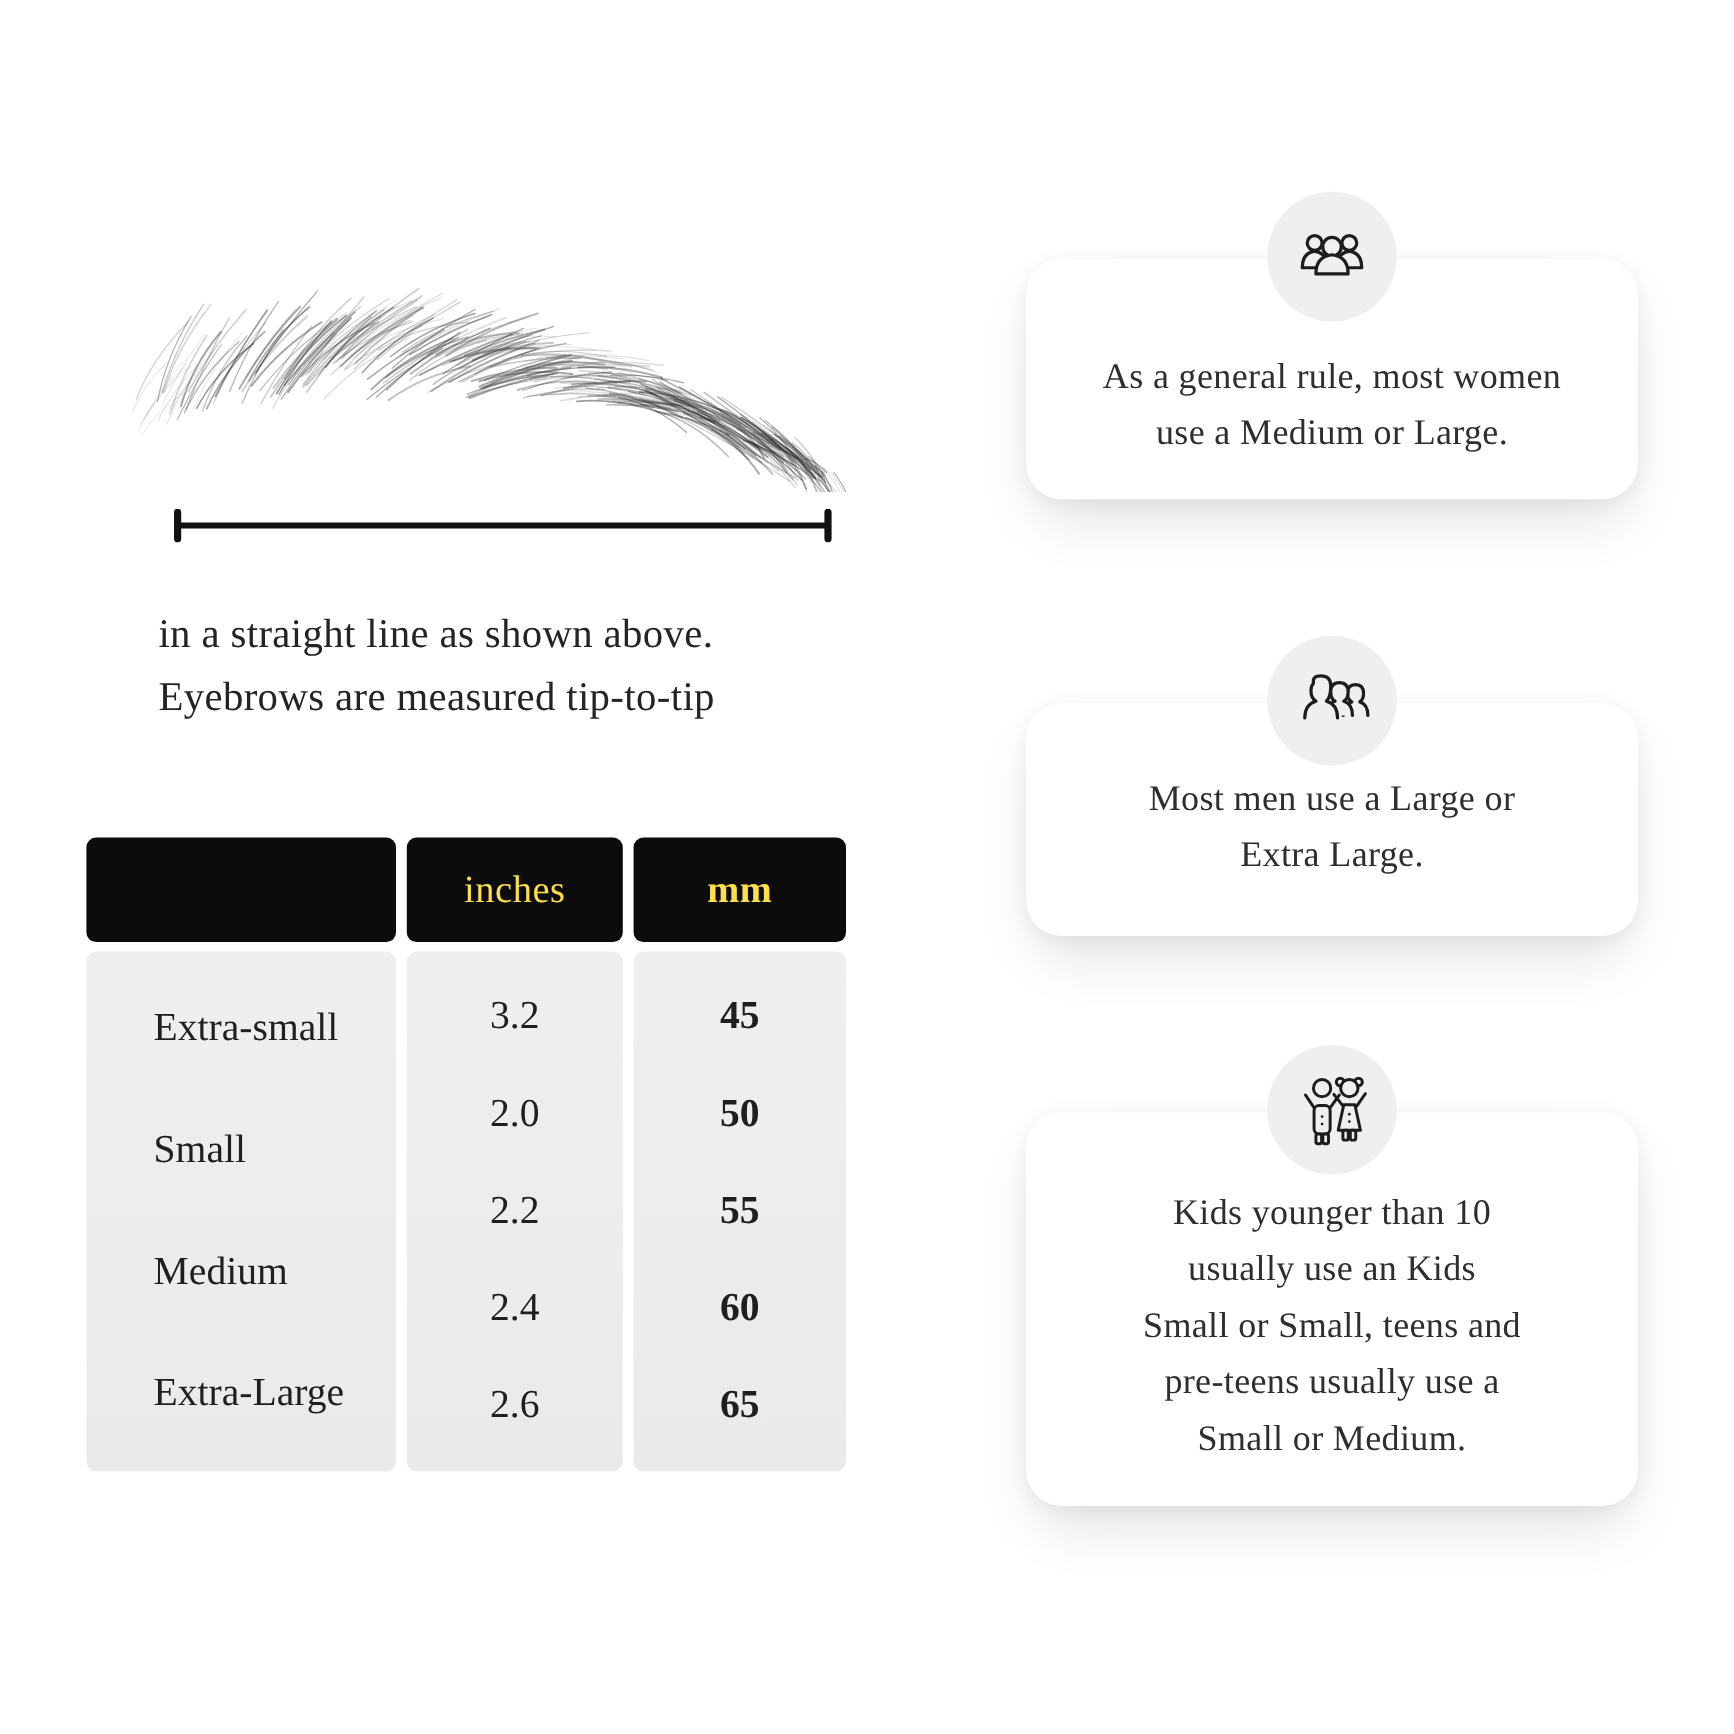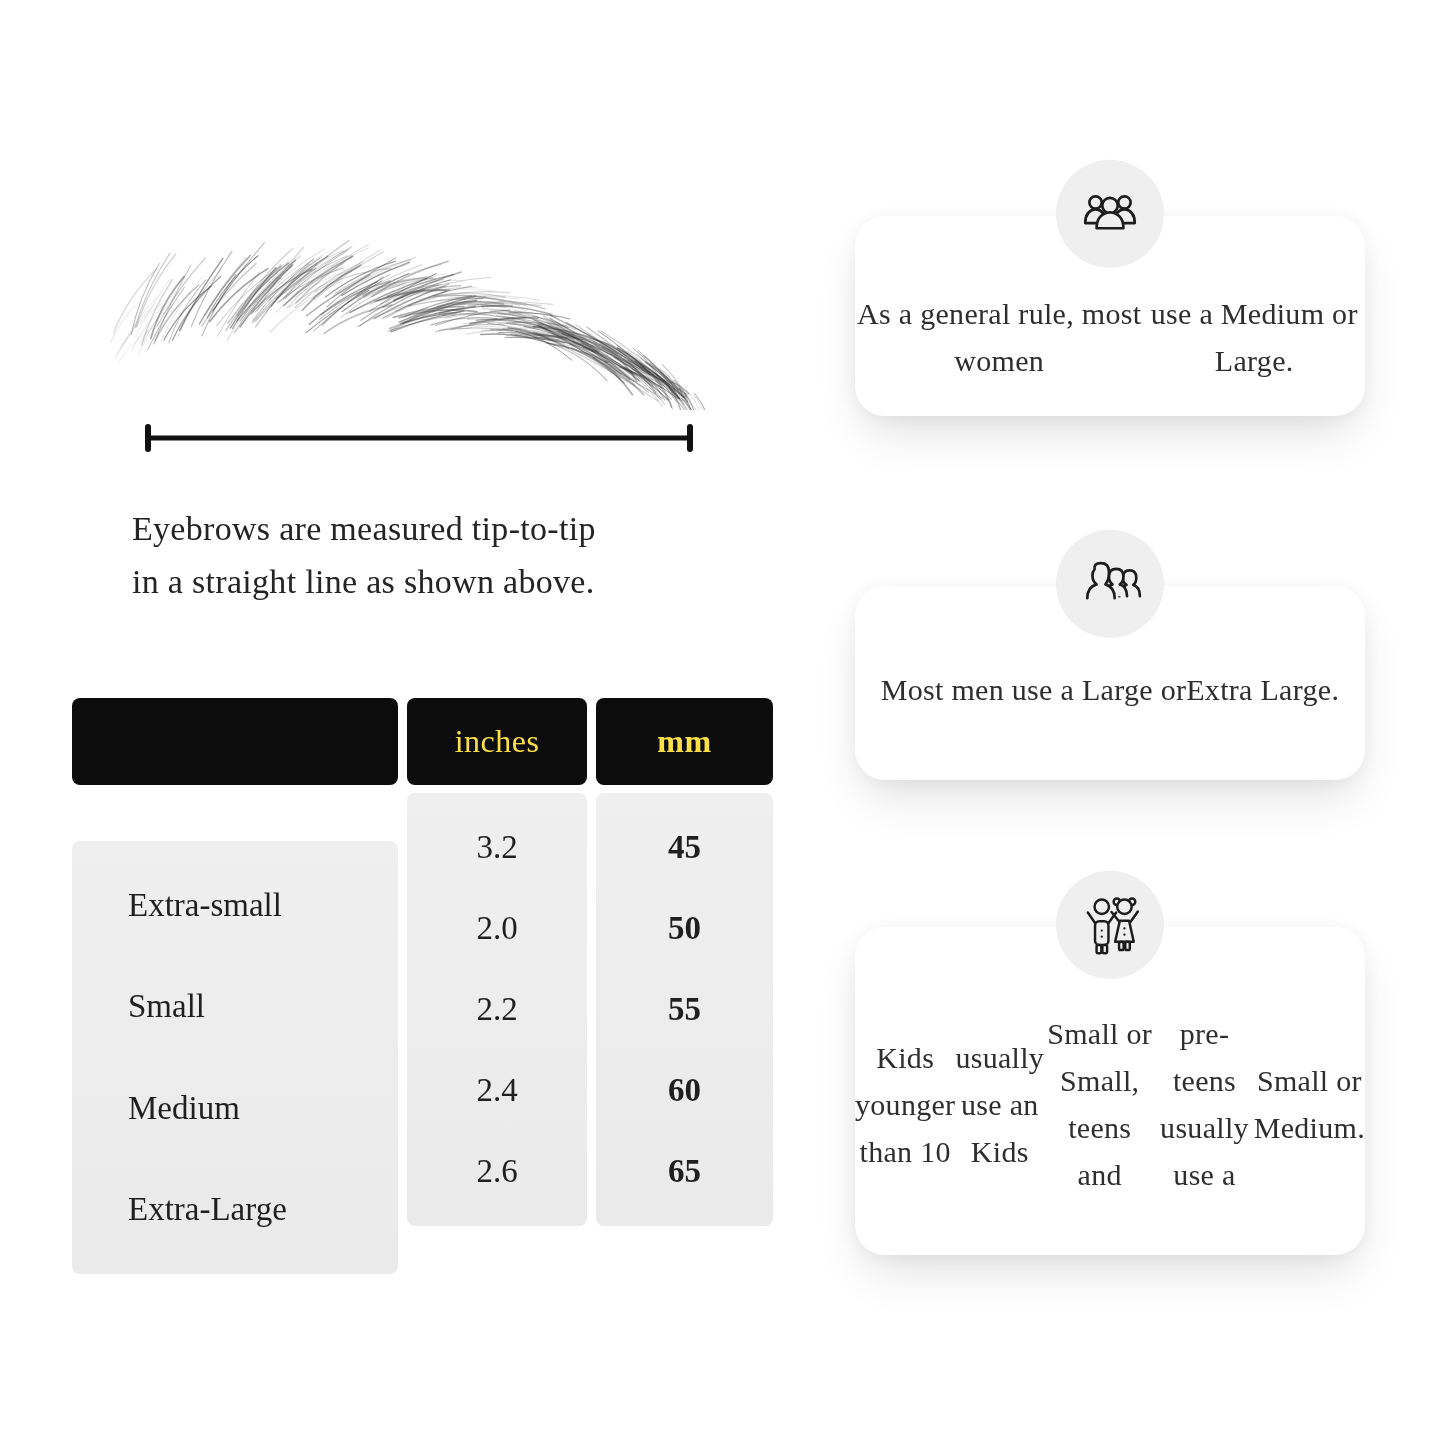--- a/index.html
+++ b/index.html
@@ -9,21 +9,21 @@
     font-family:"Liberation Serif","DejaVu Serif",serif;
     color:#1c1c1c;
   }
   
   .eyebrow-svg{position:absolute;left:110px;top:230px;width:600px;height:180px;}
   .measure-svg{position:absolute;left:142px;top:424px;width:554px;height:28px;}
   .caption{position:absolute;left:132px;top:502px;font-size:34px;line-height:53px;color:#242424;letter-spacing:.3px;}
   
   .size-table{position:absolute;left:72px;top:698px;display:flex;gap:9px;}
   .tcol{display:flex;flex-direction:column;}
-  .tcol.labels{width:326px;gap:48px;}
+  .tcol.labels{width:258px;}
   .tcol.inches{width:180px;}
   .tcol.mm{width:177px;font-weight:bold;}
   .th{
     height:87px;background:#0c0c0c;border-radius:8px;margin-bottom:8px;
     color:#fde047;display:flex;align-items:center;justify-content:center;
     font-size:32px;letter-spacing:.5px;
   }
   .tb{
     height:433px;border-radius:8px;
     background:linear-gradient(180deg,#efefef 0%,#eaeaea 100%);
@@ -34,21 +34,21 @@
   .labels .cell{padding-left:56px;}
   .cnum{text-align:center;}
   
   .card-wrap{position:absolute;left:855px;width:510px;}
   .card-wrap.c1{top:216px;height:200px;}
   .card-wrap.c2{top:586px;height:194px;}
   .card-wrap.c3{top:927px;height:328px;}
   .card{
     position:absolute;inset:0;background:#ffffff;border-radius:30px;z-index:1;
     box-shadow:0 24px 48px -10px rgba(0,0,0,.13), 0 2px 18px rgba(0,0,0,.05);
-    display:flex;flex-direction:row;align-items:center;justify-content:center;
+    display:flex;flex-direction:column;align-items:center;justify-content:center;
     text-align:center;box-sizing:border-box;
   }
   .c1 .card{padding-top:42px;}
   .c2 .card{padding-top:12px;}
   .c3 .card{padding-top:26px;}
   .card-line{font-size:30px;line-height:47px;color:#2e2e2e;letter-spacing:.3px;}
   .icon-circle{
     position:absolute;left:50%;top:0;transform:translate(-50%,-52%);
     width:108px;height:108px;border-radius:50%;background:#efefef;z-index:2;
     display:flex;align-items:center;justify-content:center;
@@ -373,22 +373,22 @@
     <path d="M 25.3 107.3 Q 39.9 76.9 60.1 49.1" stroke="#444444" stroke-width="0.70" fill="none" opacity="0.19" stroke-linecap="round"></path>
   </svg>
 
 <svg class="measure-svg" viewBox="0 0 554 28">
   <line x1="6" y1="14" x2="548" y2="14" stroke="#111111" stroke-width="5"></line>
   <line x1="6" y1="3" x2="6" y2="25" stroke="#111111" stroke-width="6" stroke-linecap="round"></line>
   <line x1="548" y1="3" x2="548" y2="25" stroke="#111111" stroke-width="6" stroke-linecap="round"></line>
 </svg>
 
 <div class="caption">
+  <div>in a straight line as shown above.</div>
   <div>Eyebrows are measured tip-to-tip</div>
-  <div>in a straight line as shown above.</div>
 </div>
 
 <div class="size-table">
   <div class="tcol labels">
     <div class="th"></div>
     <div class="tb">
       <div class="cell">Extra-small</div>
       <div class="cell">Small</div>
       <div class="cell">Medium</div>
       <div class="cell">Extra-Large</div>

